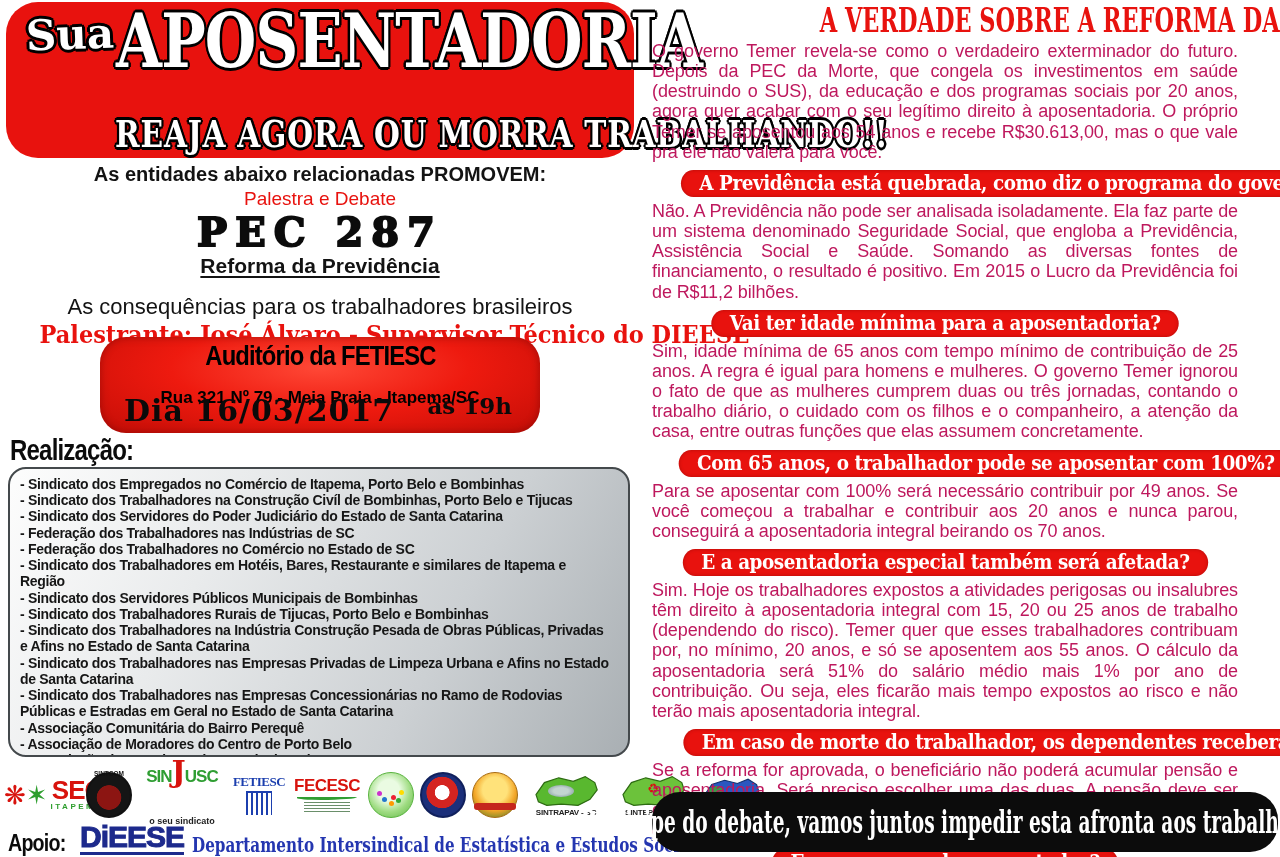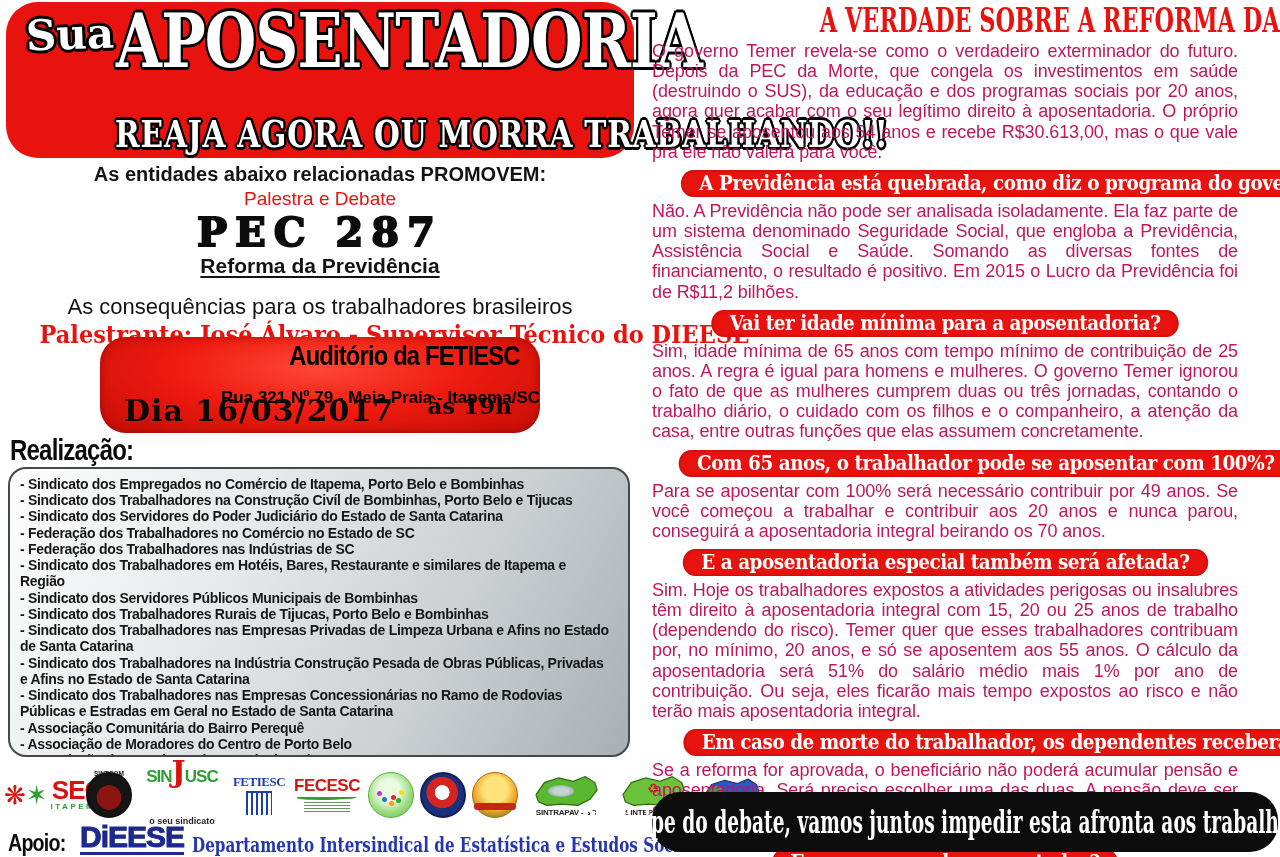--- a/index.html
+++ b/index.html
@@ -61,21 +61,21 @@
   .reforma span{font:700 21px/1.1 "Liberation Sans",sans-serif;text-decoration:underline;text-underline-offset:3px;}
   .conseq{font:400 22px/1.15 "Liberation Sans",sans-serif;margin-top:17px;}
   .palestrante{margin-top:2px;}
   .palestrante span{
     display:inline-block;white-space:nowrap;color:var(--red);
     font:700 25px/1.1 "DejaVu Serif",serif;transform:scaleX(.90);
   }
   
   .venue{
     position:absolute;left:100px;top:337px;width:440px;height:96px;
-    border-radius:26px;text-align:right;
+    border-radius:26px;text-align:center;
     background:radial-gradient(ellipse at 50% 32%,#ff4836 0%,#ee1a0f 48%,var(--dark-red) 100%);
     box-shadow:inset 0 0 8px rgba(90,0,0,.45);
   }
   .v-name{margin-top:4px;}
   .v-name span{
     display:inline-block;white-space:nowrap;color:#000;
     font:700 28px/1.05 "Liberation Sans",sans-serif;letter-spacing:-1px;transform:scaleX(.85);
   }
   .v-addr{font:700 17px/1.1 "Liberation Sans",sans-serif;color:#000;margin-top:19px;}
   .v-date{position:absolute;left:24px;bottom:7px;font:700 30px/1 "DejaVu Serif",serif;color:#0a0a0a;letter-spacing:1px;}
@@ -226,27 +226,27 @@
     </div>
 
     <div class="realiz">
       <span>Realização:</span>
     </div>
 
     <div class="graybox">
       <p class="ent">- Sindicato dos Empregados no Comércio de Itapema, Porto Belo e Bombinhas</p>
       <p class="ent">- Sindicato dos Trabalhadores na Construção Civíl de Bombinhas, Porto Belo e Tijucas</p>
       <p class="ent">- Sindicato dos Servidores do Poder Judiciário do Estado de Santa Catarina</p>
+      <p class="ent">- Federação dos Trabalhadores nas Indústrias de SC</p>
       <p class="ent">- Federação dos Trabalhadores no Comércio no Estado de SC</p>
-      <p class="ent">- Federação dos Trabalhadores nas Indústrias de SC</p>
       <p class="ent">- Sindicato dos Trabalhadores em Hotéis, Bares, Restaurante e similares de Itapema e Região</p>
       <p class="ent">- Sindicato dos Servidores Públicos Municipais de Bombinhas</p>
       <p class="ent">- Sindicato dos Trabalhadores Rurais de Tijucas, Porto Belo e Bombinhas</p>
+      <p class="ent">- Sindicato dos Trabalhadores na Indústria Construção Pesada de Obras Públicas, Privadas e Afins no Estado de Santa Catarina</p>
       <p class="ent">- Sindicato dos Trabalhadores nas Empresas Privadas de Limpeza Urbana e Afins no Estado de Santa Catarina</p>
-      <p class="ent">- Sindicato dos Trabalhadores na Indústria Construção Pesada de Obras Públicas, Privadas e Afins no Estado de Santa Catarina</p>
       <p class="ent">- Sindicato dos Trabalhadores nas Empresas Concessionárias no Ramo de Rodovias Públicas e Estradas em Geral no Estado de Santa Catarina</p>
       <p class="ent">- Associação Comunitária do Bairro Perequê</p>
       <p class="ent">- Associação de Moradores do Centro de Porto Belo</p>
       <p class="ent">- Associação de Moradores do Morada do Sol</p>
     </div>
 
     <div class="logos">
       <div class="lg sec">
         <span class="sec-fig">❋<b>✶</b></span>
         <span>

